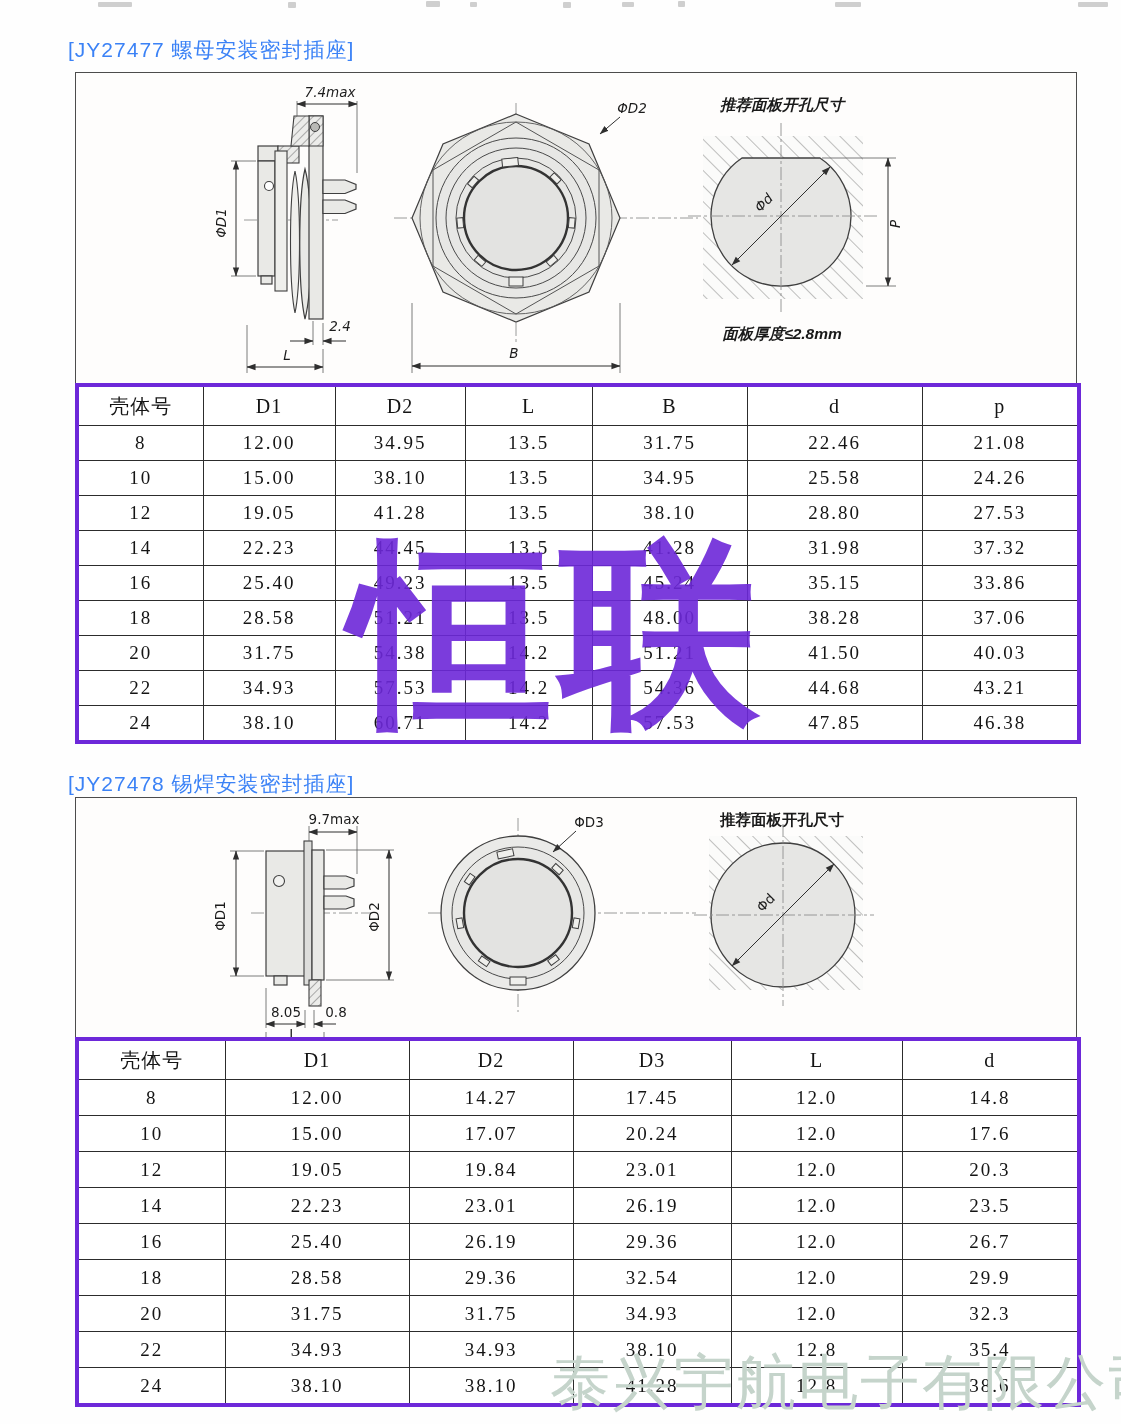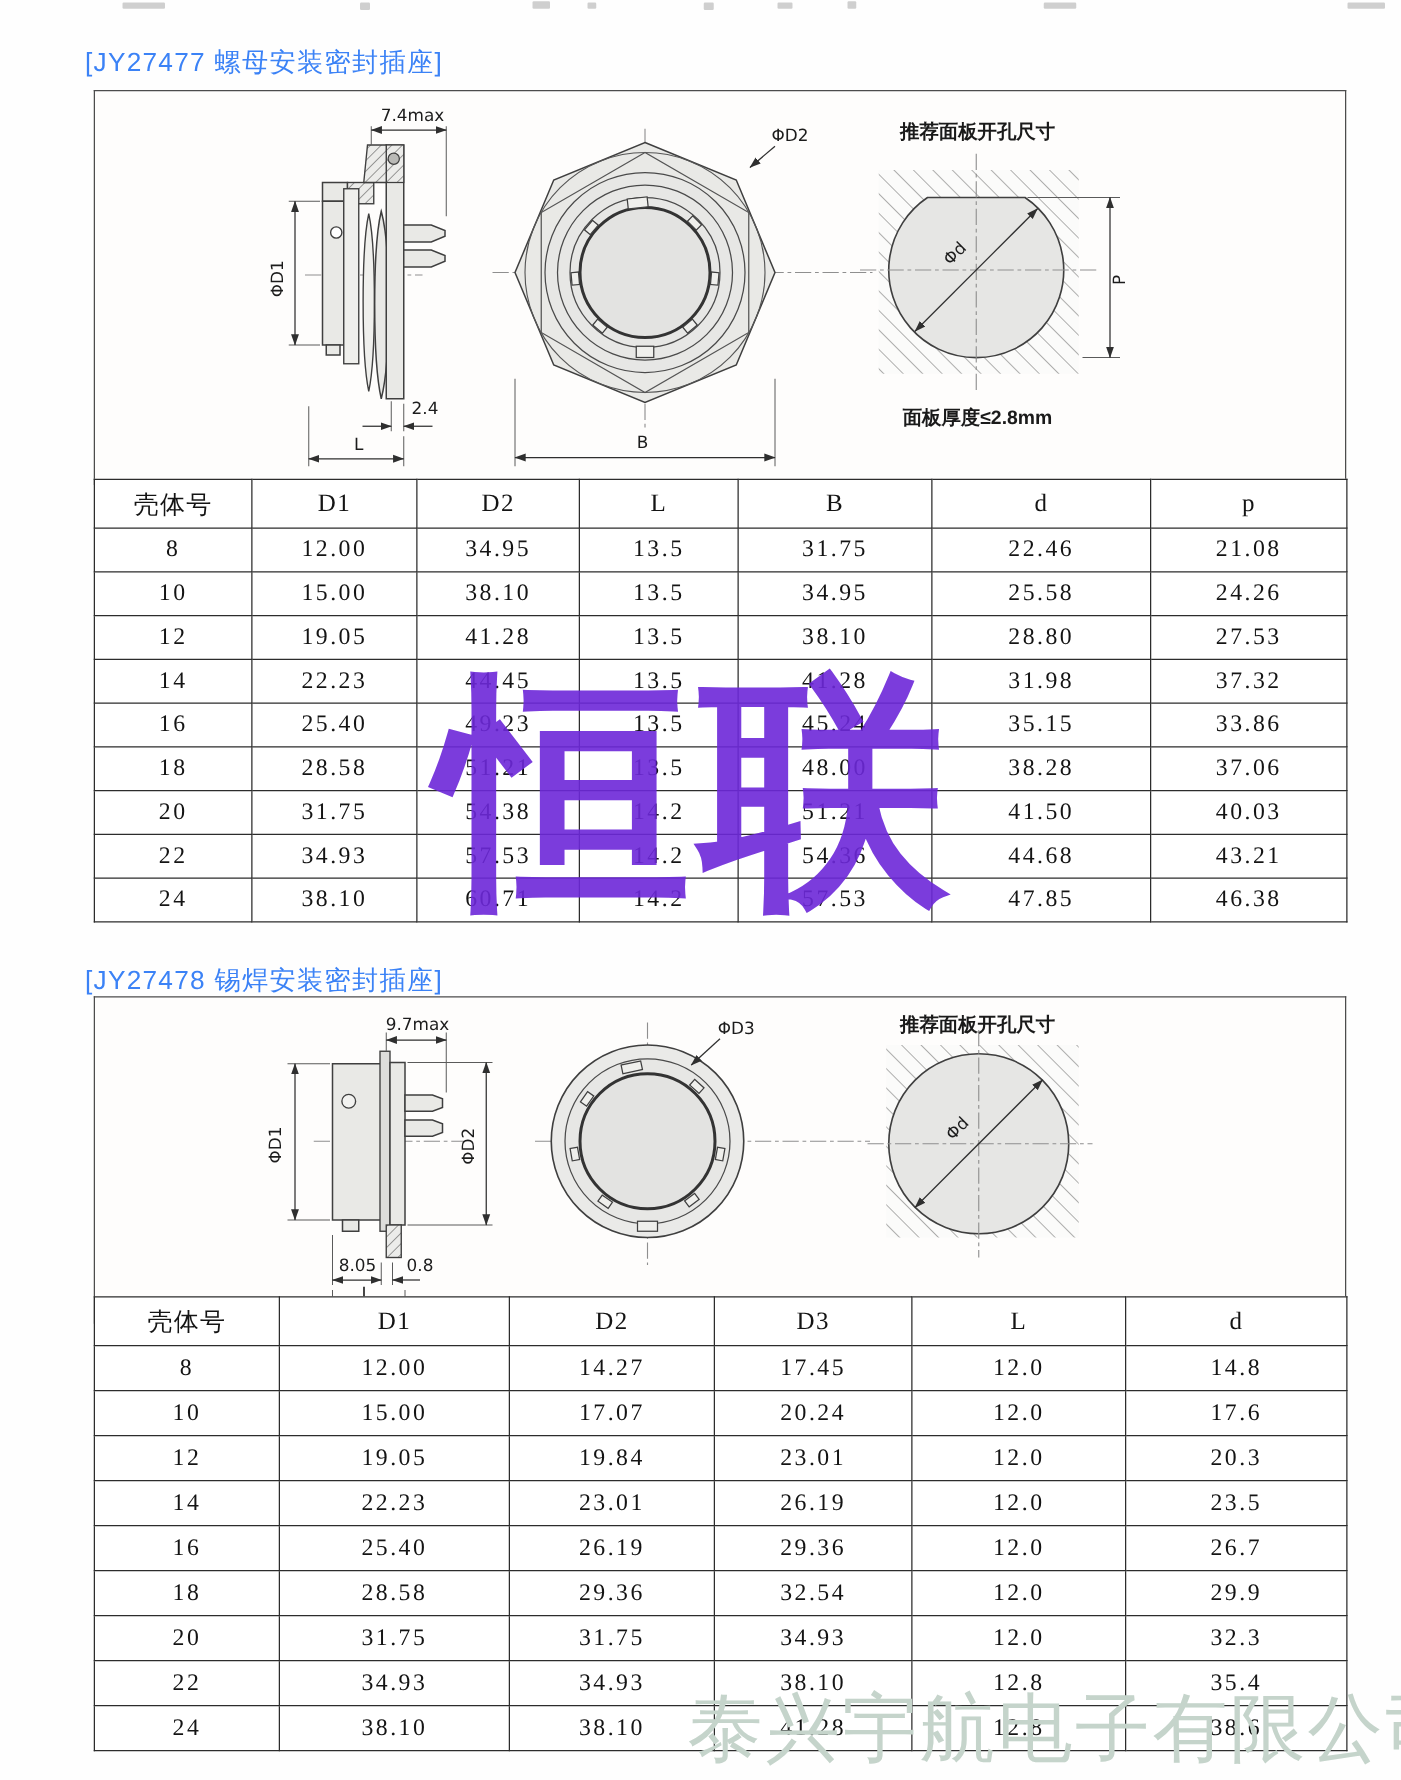--- a/index.html
+++ b/index.html
@@ -7,21 +7,21 @@
         font-family:"Liberation Sans",sans-serif;}
   
   .frag{position:absolute;background:#cfcfcf;border-radius:1px;}
   
   .sec-title{position:absolute;left:68px;font-size:21px;color:#3b82f6;letter-spacing:1px;white-space:nowrap;}
   
   .figbox{position:absolute;left:75px;width:1002px;border:1px solid #4c4c4c;border-bottom:none;background:#fefdfc;box-sizing:border-box;}
   .figbox svg{position:absolute;left:0;top:0;}
   
   table.dims{position:absolute;left:75px;width:1002px;border-collapse:collapse;table-layout:fixed;
-             background:#fff;border:1px solid #6d28d9;}
+             background:#fff;border:4px solid #6d28d9;}
   table.dims th,table.dims td{border:1px solid #2c2c2c;text-align:center;padding:0;
              font-family:"Liberation Serif","DejaVu Serif",serif;color:#141414;}
   table.dims th{font-size:20px;font-weight:normal;height:38px;letter-spacing:1px;}
   table.dims td{font-size:19px;letter-spacing:2px;}
   #table1 td{height:34px;}
   #table2 td{height:35px;}
   .metal{fill:#e9e9e6;stroke:#3f3f3f;stroke-width:1.2;}
   .metal2{fill:#efefec;stroke:#3f3f3f;stroke-width:1.1;}
   .dim{stroke:#2f2f2f;stroke-width:1;fill:none;}
   .ext{stroke:#5a5a5a;stroke-width:0.8;fill:none;}
@@ -47,21 +47,21 @@
     <div class="frag" style="left:470px;top:2px;width:7px;height:5px;"></div>
     <div class="frag" style="left:563px;top:2px;width:8px;height:6px;"></div>
     <div class="frag" style="left:622px;top:2px;width:12px;height:5px;"></div>
     <div class="frag" style="left:678px;top:1px;width:7px;height:6px;"></div>
     <div class="frag" style="left:835px;top:2px;width:26px;height:5px;"></div>
     <div class="frag" style="left:1078px;top:2px;width:30px;height:5px;"></div>
   </div>
 
   <div class="sec-title" style="top:36px;">[JY27477 螺母安装密封插座]</div>
 
-  <div class="figbox" style="top:72px;height:316px;">
+  <div class="figbox" style="top:72px;height:316px;font-style:italic;">
     <svg width="1002" height="311" viewBox="0 0 1002 311">
       <defs>
         <marker id="ah1" viewBox="0 0 10 10" refX="9.5" refY="5" markerWidth="9" markerHeight="9" orient="auto-start-reverse">
           <path d="M0,1.5 L10,5 L0,8.5 z" fill="#2f2f2f"></path>
         </marker>
         <pattern id="hs1" width="6" height="6" patternUnits="userSpaceOnUse" patternTransform="rotate(45)">
           <rect width="6" height="6" fill="#ececea"></rect>
             <line x1="0" y1="0" x2="0" y2="6" stroke="#6f6f6f" stroke-width="1.1"></line>
         </pattern>
         <pattern id="hp1" width="11" height="11" patternUnits="userSpaceOnUse" patternTransform="rotate(-45)">

